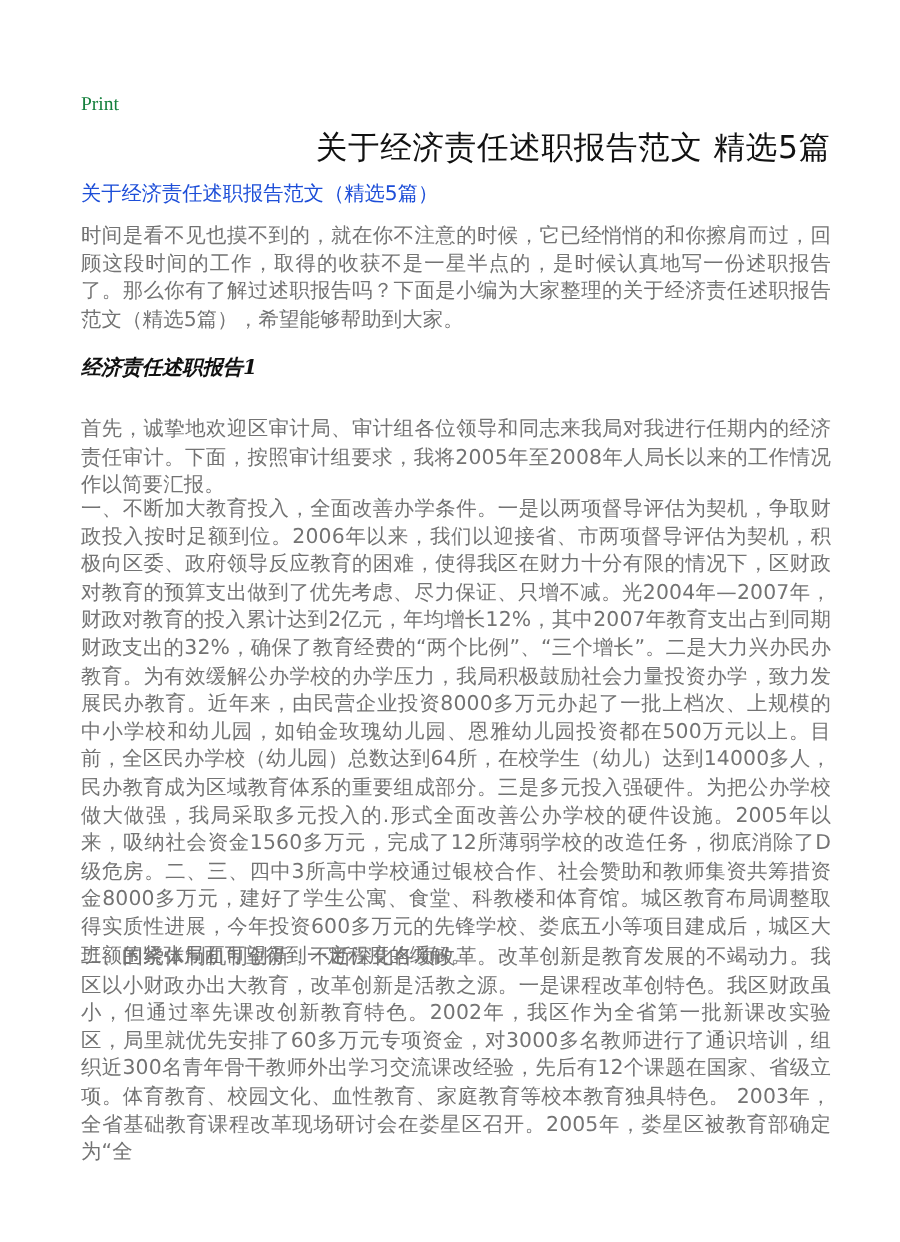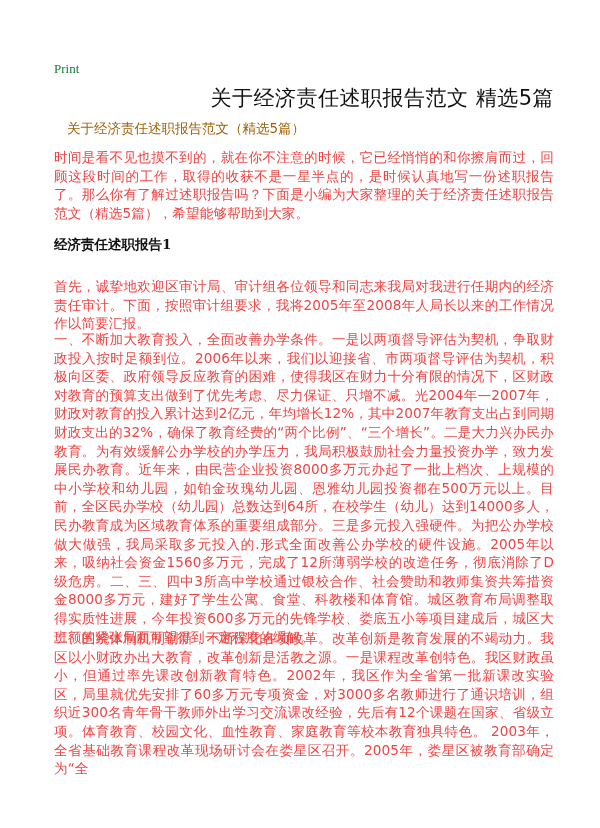--- a/index.html
+++ b/index.html
@@ -1,29 +1,29 @@
 <!DOCTYPE html>
 <html><head>
 <meta charset="utf-8">
 <style>
   html, body { margin:0; padding:0; background:#ffffff; }
   body { width:600px; height:828px; overflow:hidden; position:relative;
          font-family:"DejaVu Sans","Liberation Sans",sans-serif; color:#1a1a1a; }
   .page { position:absolute; left:54px; top:0; width:500px; }
   .print { position:absolute; top:61px; left:0; font-family:"Liberation Serif","DejaVu Serif",serif; font-size:13px; color:#15803d; }
   .title { position:absolute; top:84px; left:0; width:500px; text-align:right; font-size:21px; color:#111; letter-spacing:0.5px; }
-  .subtitle { position:absolute; top:120px; left:13px; font-size:13.5px; color:#a16207; }
-  .para { position:absolute; left:0; width:500px; font-size:13.6px; line-height:18.6px; color:#ef4444; text-align:justify; letter-spacing:0.1px; }
+  .subtitle { position:absolute; top:120px; left:0; font-size:13.5px; color:#1d4ed8; }
+  .para { position:absolute; left:0; width:500px; font-size:13.6px; line-height:18.6px; color:#737373; text-align:justify; letter-spacing:0.1px; }
   .heading { position:absolute; left:0; font-family:"DejaVu Serif","Liberation Serif",serif; font-weight:bold; font-size:13.5px; color:#111; }
 </style>
 </head>
 <body>
 
 <div class="page">
   <div class="print">Print</div>
   <div class="title">关于经济责任述职报告范文 精选5篇</div>
   <div class="subtitle">关于经济责任述职报告范文（精选5篇）</div>
   <div class="para" style="top:148px;">时间是看不见也摸不到的，就在你不注意的时候，它已经悄悄的和你擦肩而过，回顾这段时间的工作，取得的收获不是一星半点的，是时候认真地写一份述职报告了。那么你有了解过述职报告吗？下面是小编为大家整理的关于经济责任述职报告范文（精选5篇），希望能够帮助到大家。</div>
-  <div class="heading" style="top:236px;">经济责任述职报告1</div>
+  <div class="heading" style="top:236px;font-style:italic;">经济责任述职报告1</div>
   <div class="para" style="top:277px;">首先，诚挚地欢迎区审计局、审计组各位领导和同志来我局对我进行任期内的经济责任审计。下面，按照审计组要求，我将2005年至2008年人局长以来的工作情况作以简要汇报。</div>
   <div class="para" style="top:330px;">一、不断加大教育投入，全面改善办学条件。一是以两项督导评估为契机，争取财政投入按时足额到位。2006年以来，我们以迎接省、市两项督导评估为契机，积极向区委、政府领导反应教育的困难，使得我区在财力十分有限的情况下，区财政对教育的预算支出做到了优先考虑、尽力保证、只增不减。光2004年—2007年，财政对教育的投入累计达到2亿元，年均增长12%，其中2007年教育支出占到同期财政支出的32%，确保了教育经费的“两个比例”、“三个增长”。二是大力兴办民办教育。为有效缓解公办学校的办学压力，我局积极鼓励社会力量投资办学，致力发展民办教育。近年来，由民营企业投资8000多万元办起了一批上档次、上规模的中小学校和幼儿园，如铂金玫瑰幼儿园、恩雅幼儿园投资都在500万元以上。目前，全区民办学校（幼儿园）总数达到64所，在校学生（幼儿）达到14000多人，民办教育成为区域教育体系的重要组成部分。三是多元投入强硬件。为把公办学校做大做强，我局采取多元投入的.形式全面改善公办学校的硬件设施。2005年以来，吸纳社会资金1560多万元，完成了12所薄弱学校的改造任务，彻底消除了D级危房。二、三、四中3所高中学校通过银校合作、社会赞助和教师集资共筹措资金8000多万元，建好了学生公寓、食堂、科教楼和体育馆。城区教育布局调整取得实质性进展，今年投资600多万元的先锋学校、娄底五小等项目建成后，城区大班额的紧张局面可望得到一定程度的缓解。</div>
   <div class="para" style="top:629px;">二、围绕体制机制创新，不断深化各项改革。改革创新是教育发展的不竭动力。我区以小财政办出大教育，改革创新是活教之源。一是课程改革创特色。我区财政虽小，但通过率先课改创新教育特色。2002年，我区作为全省第一批新课改实验区，局里就优先安排了60多万元专项资金，对3000多名教师进行了通识培训，组织近300名青年骨干教师外出学习交流课改经验，先后有12个课题在国家、省级立项。体育教育、校园文化、血性教育、家庭教育等校本教育独具特色。 2003年，全省基础教育课程改革现场研讨会在娄星区召开。2005年，娄星区被教育部确定为“全</div>
 </div>
 
 </body></html>

